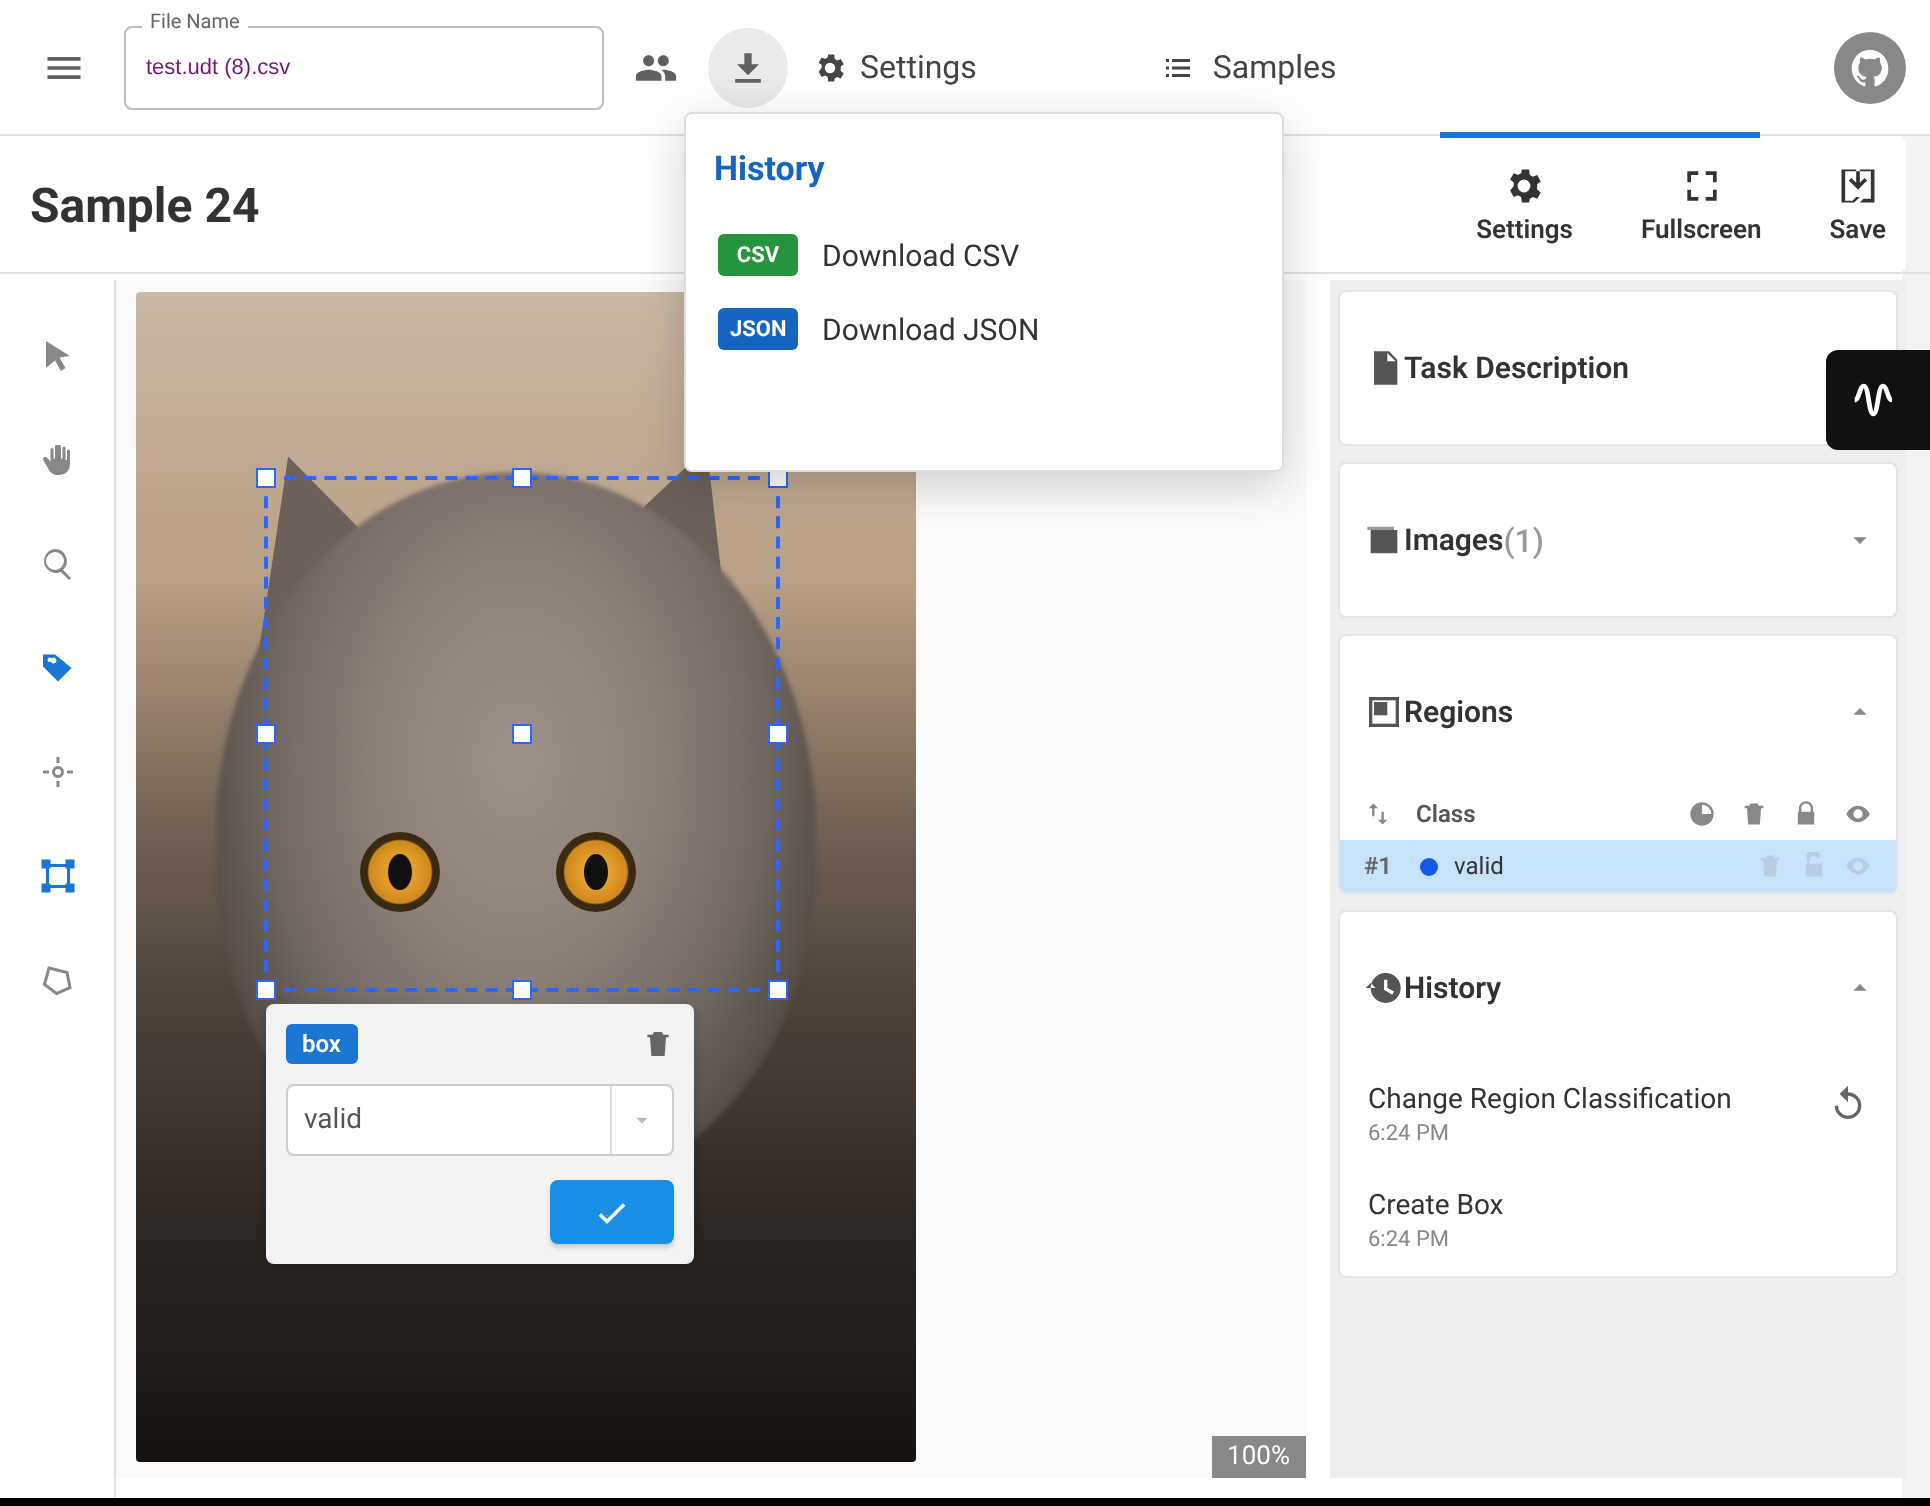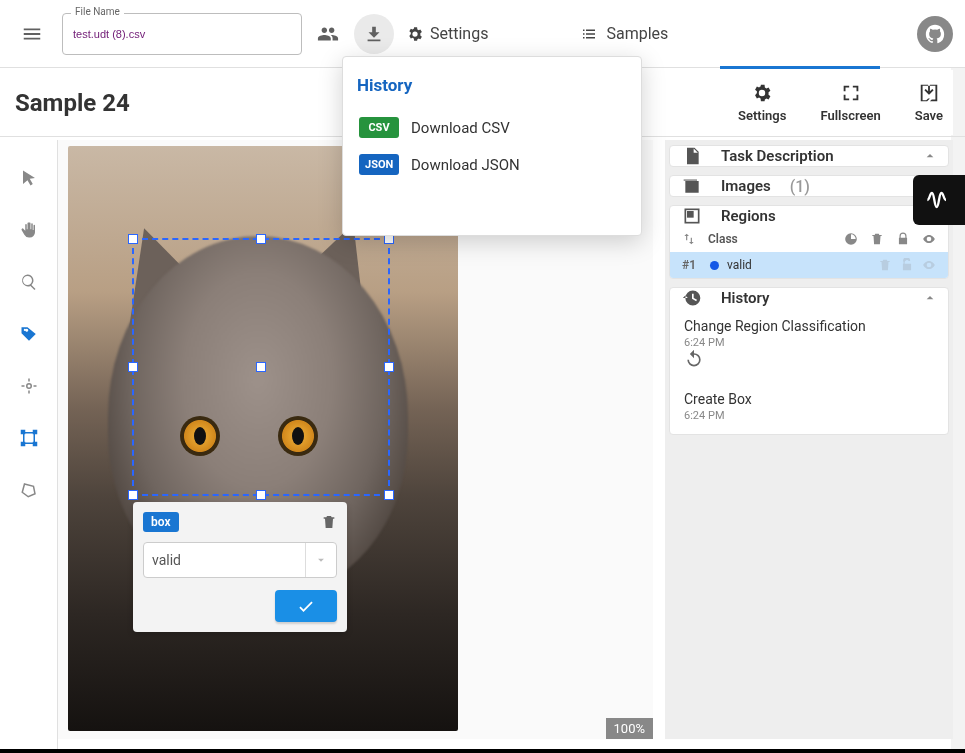--- a/index.html
+++ b/index.html
@@ -138,41 +138,41 @@
   .right-rail {
     position:absolute; top:140px; right:12px; width:288px; bottom:10px;
     background:#eeeeee; padding:5px 0;
     display:flex; flex-direction:column; gap:8px;
   }
   .panel {
     background:#fff; border:1px solid #e3e3e3; border-radius:4px; margin:0 4px;
     overflow:hidden;
   }
   .panel-head {
-    display:flex; align-items:center; gap:19px; padding:0 12px; cursor:pointer;
+    display:flex; align-items:center; gap:0; padding:28px 12px; cursor:pointer;
     position:relative;
   }
   .panel-head .ttl{font-size:15px; font-weight:600; color:#333;}
   .panel-head .light{color:#999; font-weight:500;}
   .panel-head .chevr{ position:absolute; right:10px; color:#888;}
   .region-header-row {
     display:flex; align-items:center; padding:6px 12px; font-size:12px; color:#555; font-weight:600;
     gap:12px;
   }
   .region-header-row .swap { color:#888;}
   .region-header-row .grow{flex:1;}
   .mini-icon {color:#888; cursor:pointer;}
   .region-item {
     display:flex; align-items:center; gap:8px; font-size:12px; padding:6px 12px;
     background:#c7e3fb; color:#333;
   }
   .region-item .idx{ color:#666; font-weight:600; margin-right:6px;}
   .dot{width:9px;height:9px;border-radius:50%;background:#1458e6; display:inline-block;}
   .region-item .grow{flex:1;}
-  .history-item { padding:10px 14px 12px; display:flex; align-items:flex-start; justify-content:space-between;flex-direction:column;}
+  .history-item { padding:10px 14px 12px; display:flex; align-items:flex-start; justify-content:space-between;}
   .history-item .txt .t1{font-size:14px; color:#333;}
   .history-item .txt .t2{font-size:11px; color:#888; margin-top:2px;}
   .undo-ic{ color:#666; cursor:pointer;}
   
   .popover {
     position:absolute; top:56px; left:342px; width:300px; min-height:180px;
     background:#fff; border:1px solid #ddd; border-radius:4px;
     box-shadow:0 6px 24px rgba(0,0,0,0.18);
     padding:18px 14px;
   }

